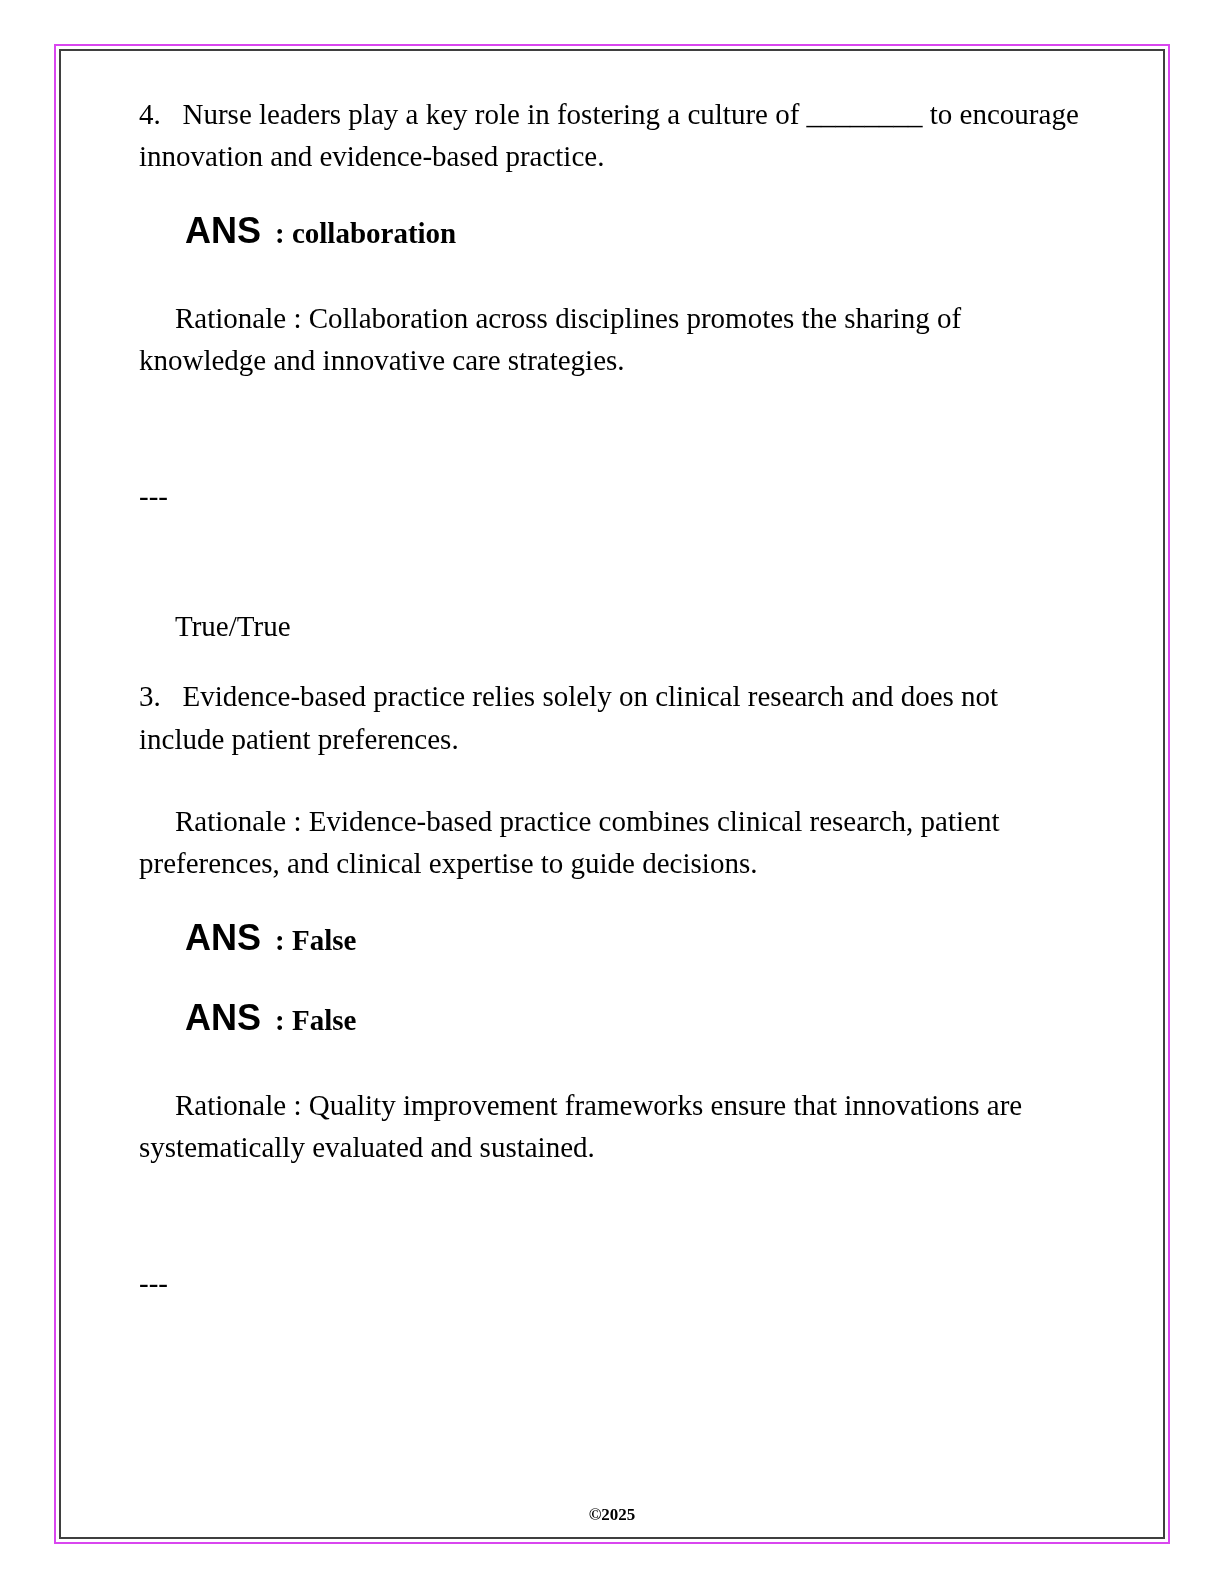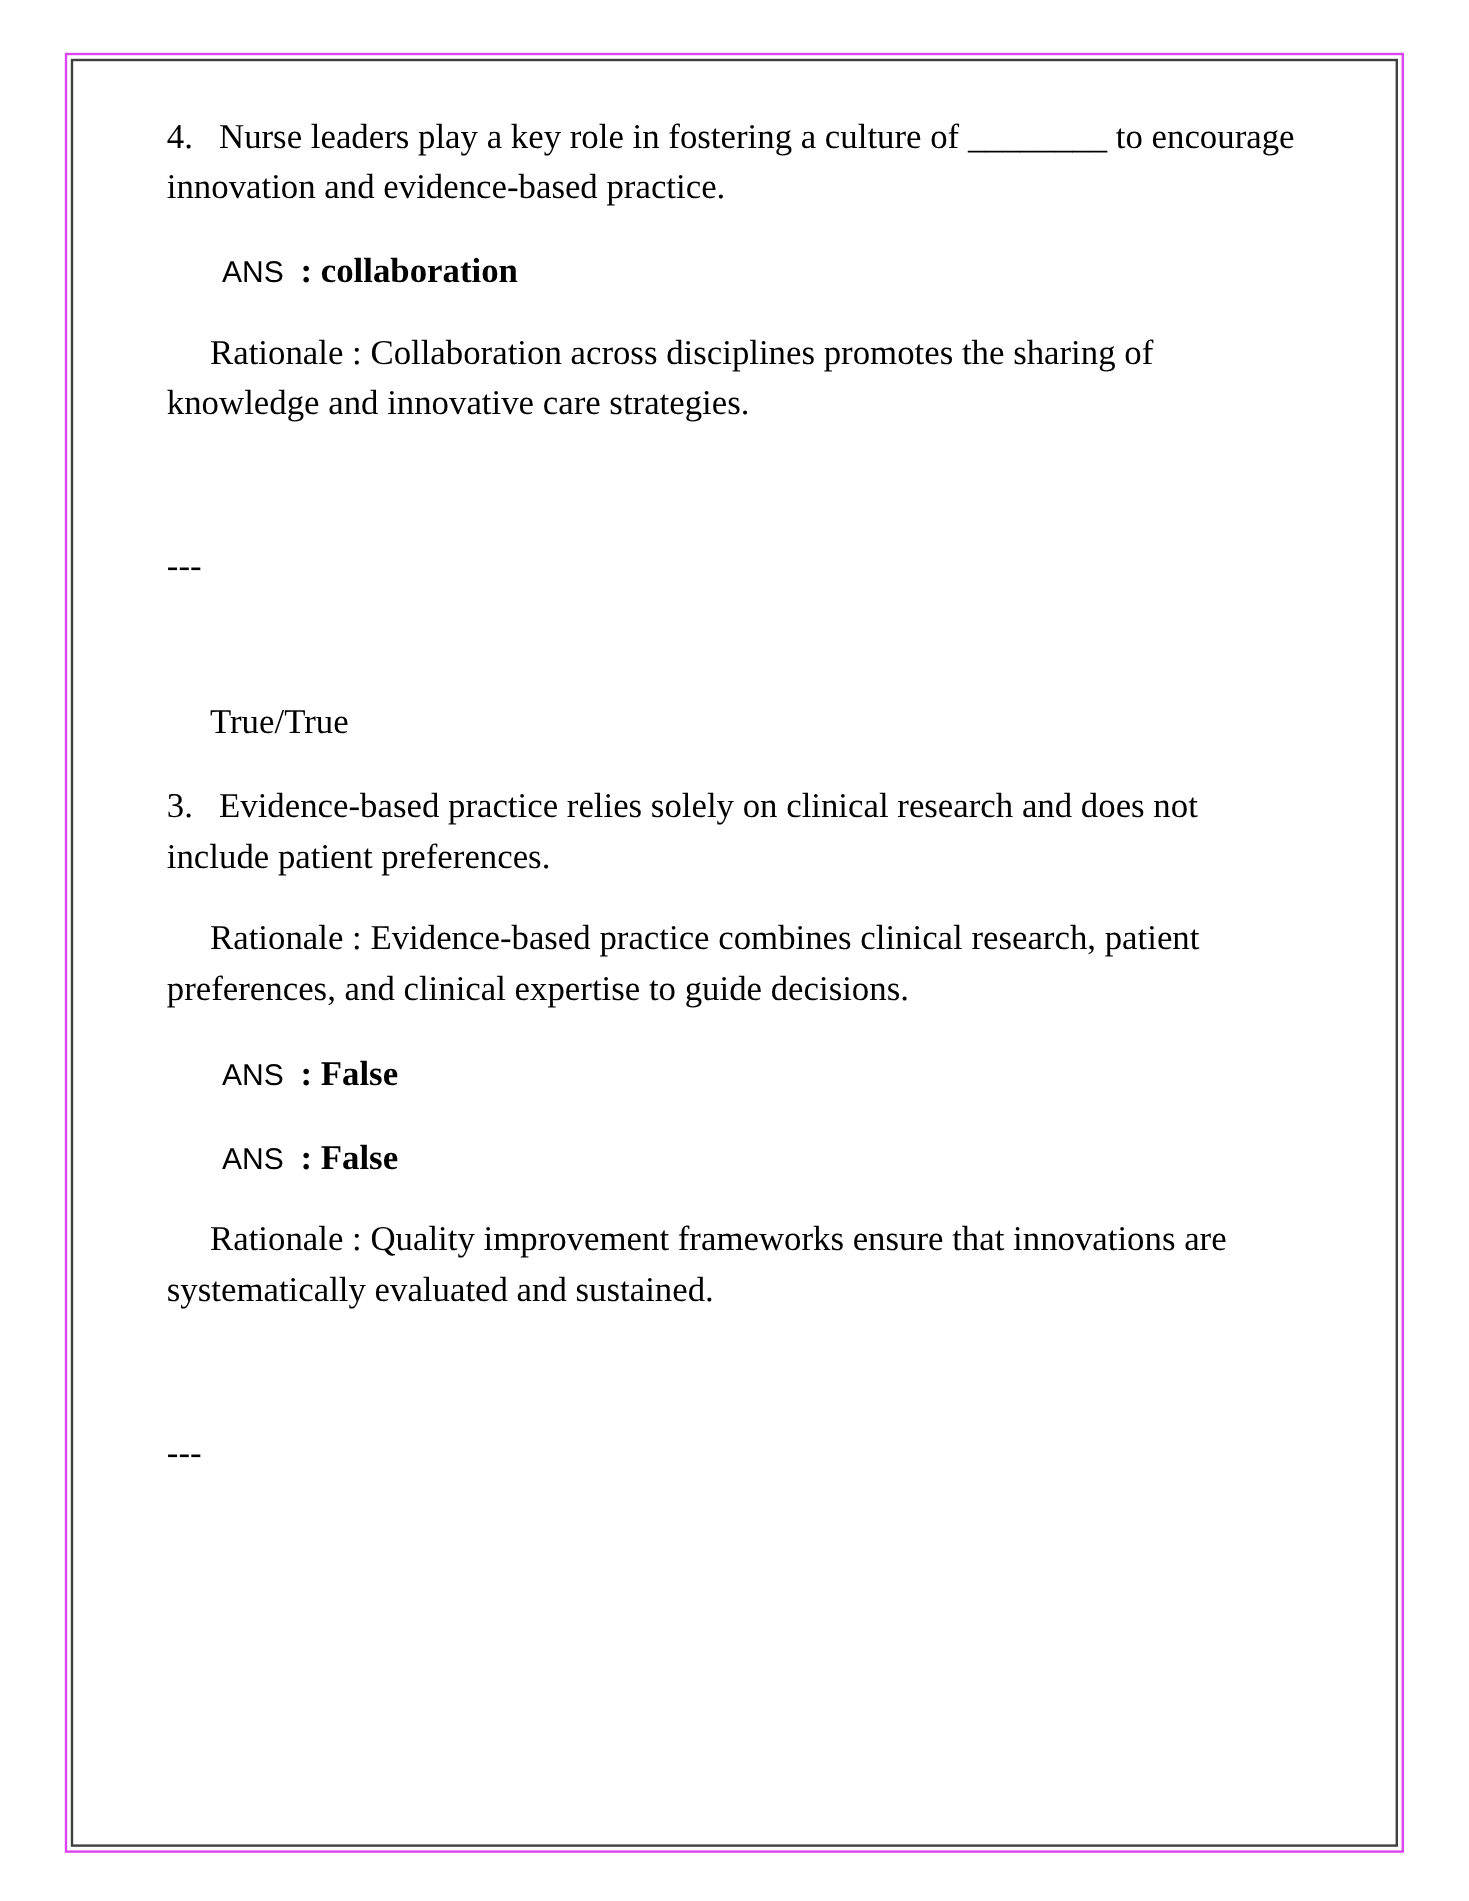--- a/index.html
+++ b/index.html
@@ -43,43 +43,43 @@
     white-space: pre-wrap;
   }
   .question {
     margin-top: 0;
   }
   .question + .ans-line,
   .ans-line {
     margin-top: 28px;
   }
   .rationale {
-    margin-top: 26px;
+    margin-top: 40px;
     text-indent: 36px;
   }
   .separator {
     margin-top: 94px;
   }
   .section-header {
     margin-top: 88px;
     text-indent: 36px;
   }
   .question-mid {
     margin-top: 28px;
   }
   .question-gap {
     margin-top: 96px;
   }
   .ans-line {
     padding-left: 46px;
   }
   .ans-label {
     font-family: "Liberation Sans", sans-serif;
-    font-weight: normal;
-    font-size: 25px;
+    font-weight: bold;
+    font-size: 36px;
   }
   .ans-value {
     margin-left: 14px;
     white-space: pre-wrap;
     font-weight: bold;
   }
   .footer {
     position: absolute;
     left: 0;
     right: 0;
@@ -116,15 +116,16 @@
 
 
       <p class="para ans-line"><span class="ans-label">ANS</span><span class="ans-value">: False</span></p>
 
       <p class="para rationale">Rationale : Quality improvement frameworks ensure that innovations are systematically evaluated and sustained.</p>
 
       <p class="para separator">---</p>
 
     </div>
 
+    <div class="footer">©2025</div>
 
   </div>
 </div>
 
 </body></html>

